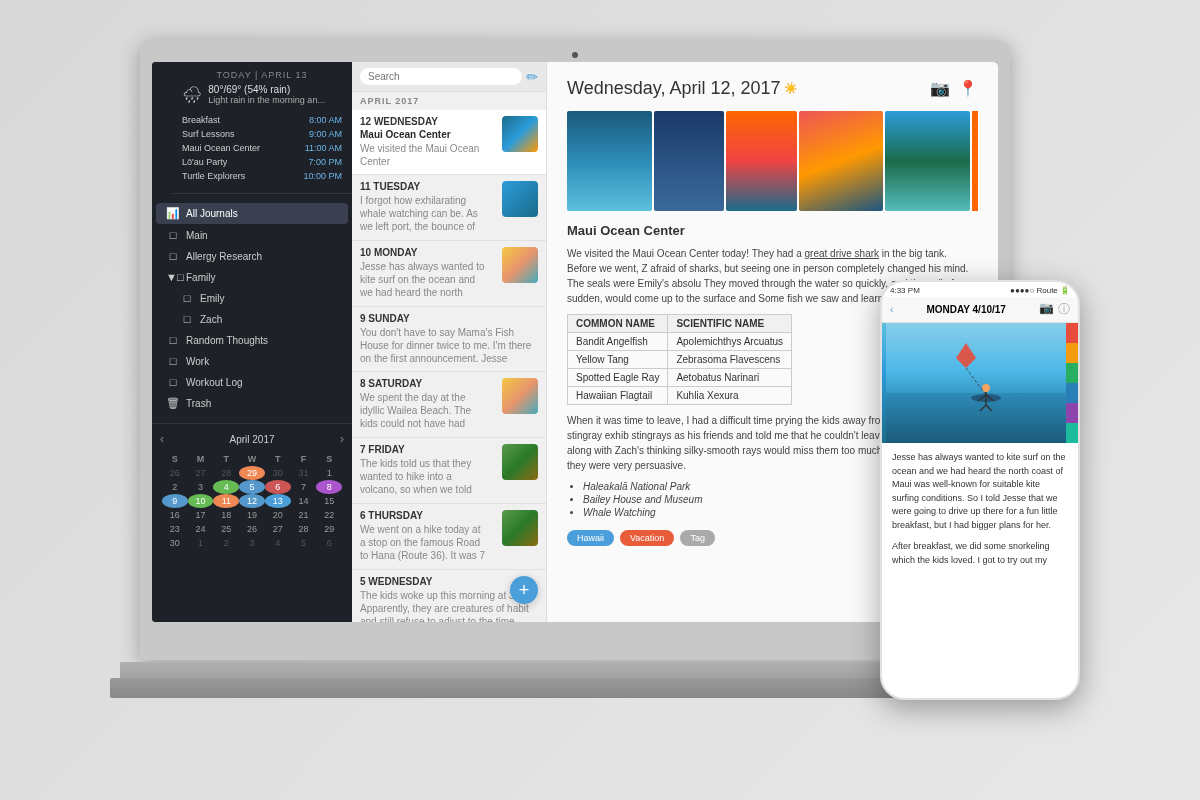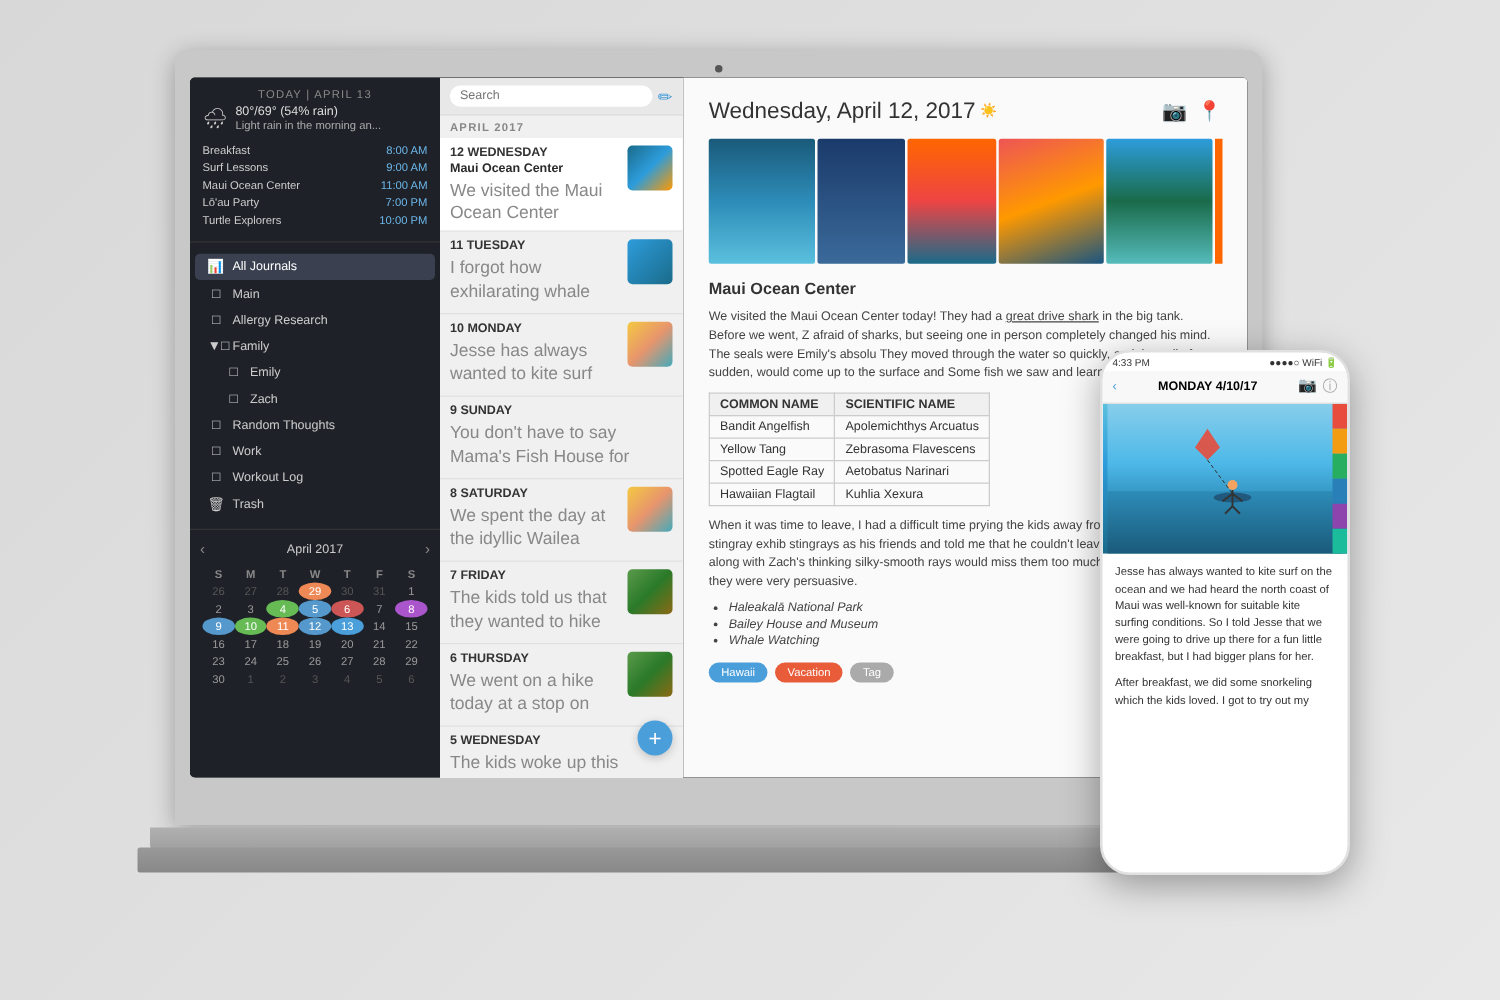--- a/index.html
+++ b/index.html
@@ -75,20 +75,21 @@
       background: #1e2228;
       color: #ccc;
       display: flex;
       flex-direction: column;
       font-size: 11px;
     }
 
     .sidebar-top {
       padding: 8px 10px;
       border-bottom: 1px solid #333;
+      margin-left: 20px;
     }
 
     .sidebar-date {
       text-align: center;
       font-size: 9px;
       color: #888;
       letter-spacing: 1px;
       margin-bottom: 4px;
     }
 
@@ -222,21 +223,21 @@
       padding: 6px 8px;
       border-bottom: 1px solid #e0e0e0;
       cursor: pointer;
     }
 
     .journal-entry.active { background: #fff; }
 
     .entry-left { flex: 1; min-width: 0; }
     .entry-date-line { font-size: 10px; font-weight: bold; color: #333; margin-bottom: 2px; }
     .entry-title { font-size: 10px; font-weight: 600; color: #2a2a2a; margin-bottom: 2px; }
-    .entry-preview { font-size: 14px; color: #888; line-height: 1.3; overflow: hidden; max-height: 40px; }
+    .entry-preview { font-size: 10px; color: #888; line-height: 1.3; overflow: hidden; max-height: 40px; }
     .entry-thumb {
       width: 36px;
       height: 36px;
       border-radius: 4px;
       overflow: hidden;
       flex-shrink: 0;
     }
 
     .thumb-ocean { background: linear-gradient(135deg, #1a6b8a, #2d9cdb, #f90); }
     .thumb-fish { background: linear-gradient(135deg, #2d9cdb, #1a6b8a); }
@@ -729,21 +730,21 @@
     </div>
 
     <div class="laptop-base"></div>
     <div class="laptop-foot"></div>
 
     <div class="phone-container">
       <div class="phone-screen">
 
         <div class="phone-status-bar">
           <span>4:33 PM</span>
-          <span>●●●●○ WiFi 🔋</span>
+          <span>●●●●○ Route 🔋</span>
         </div>
 
         <div class="phone-nav-bar">
           <span class="phone-nav-back">‹</span>
           <span class="phone-nav-title">MONDAY 4/10/17</span>
           <div class="phone-nav-icons">
             <span>📷</span>
             <span>ⓘ</span>
           </div>
         </div>

